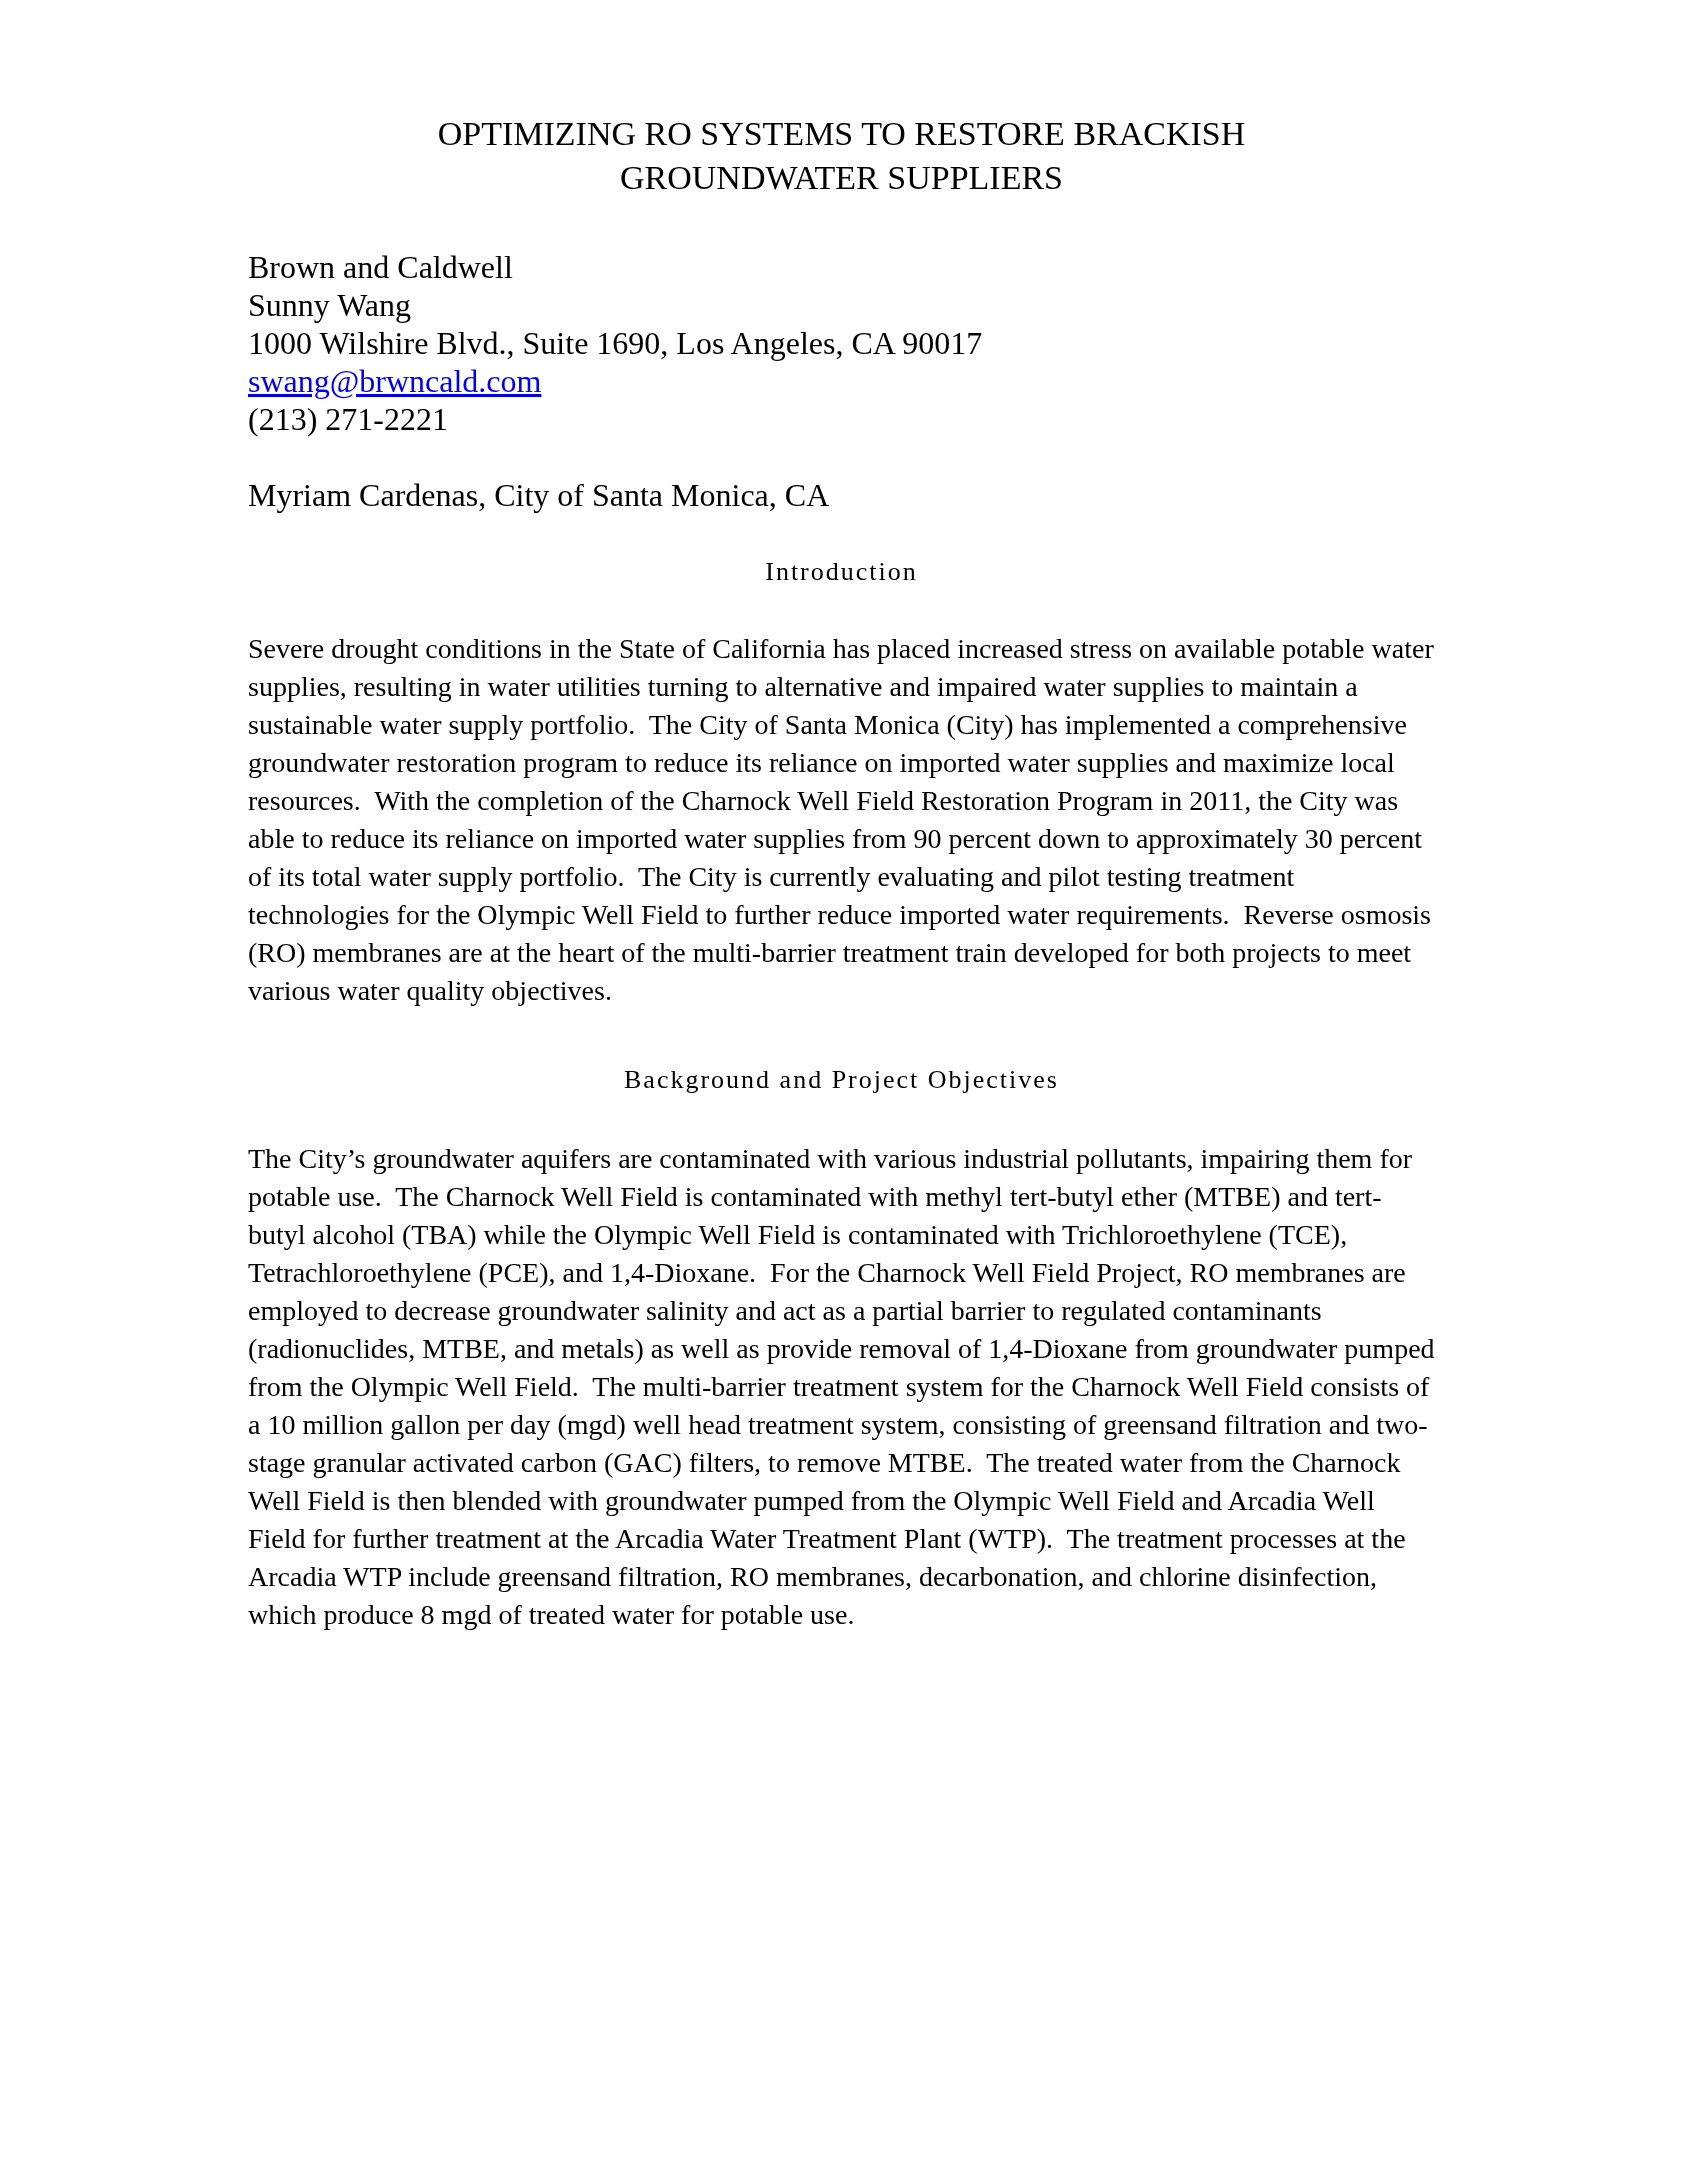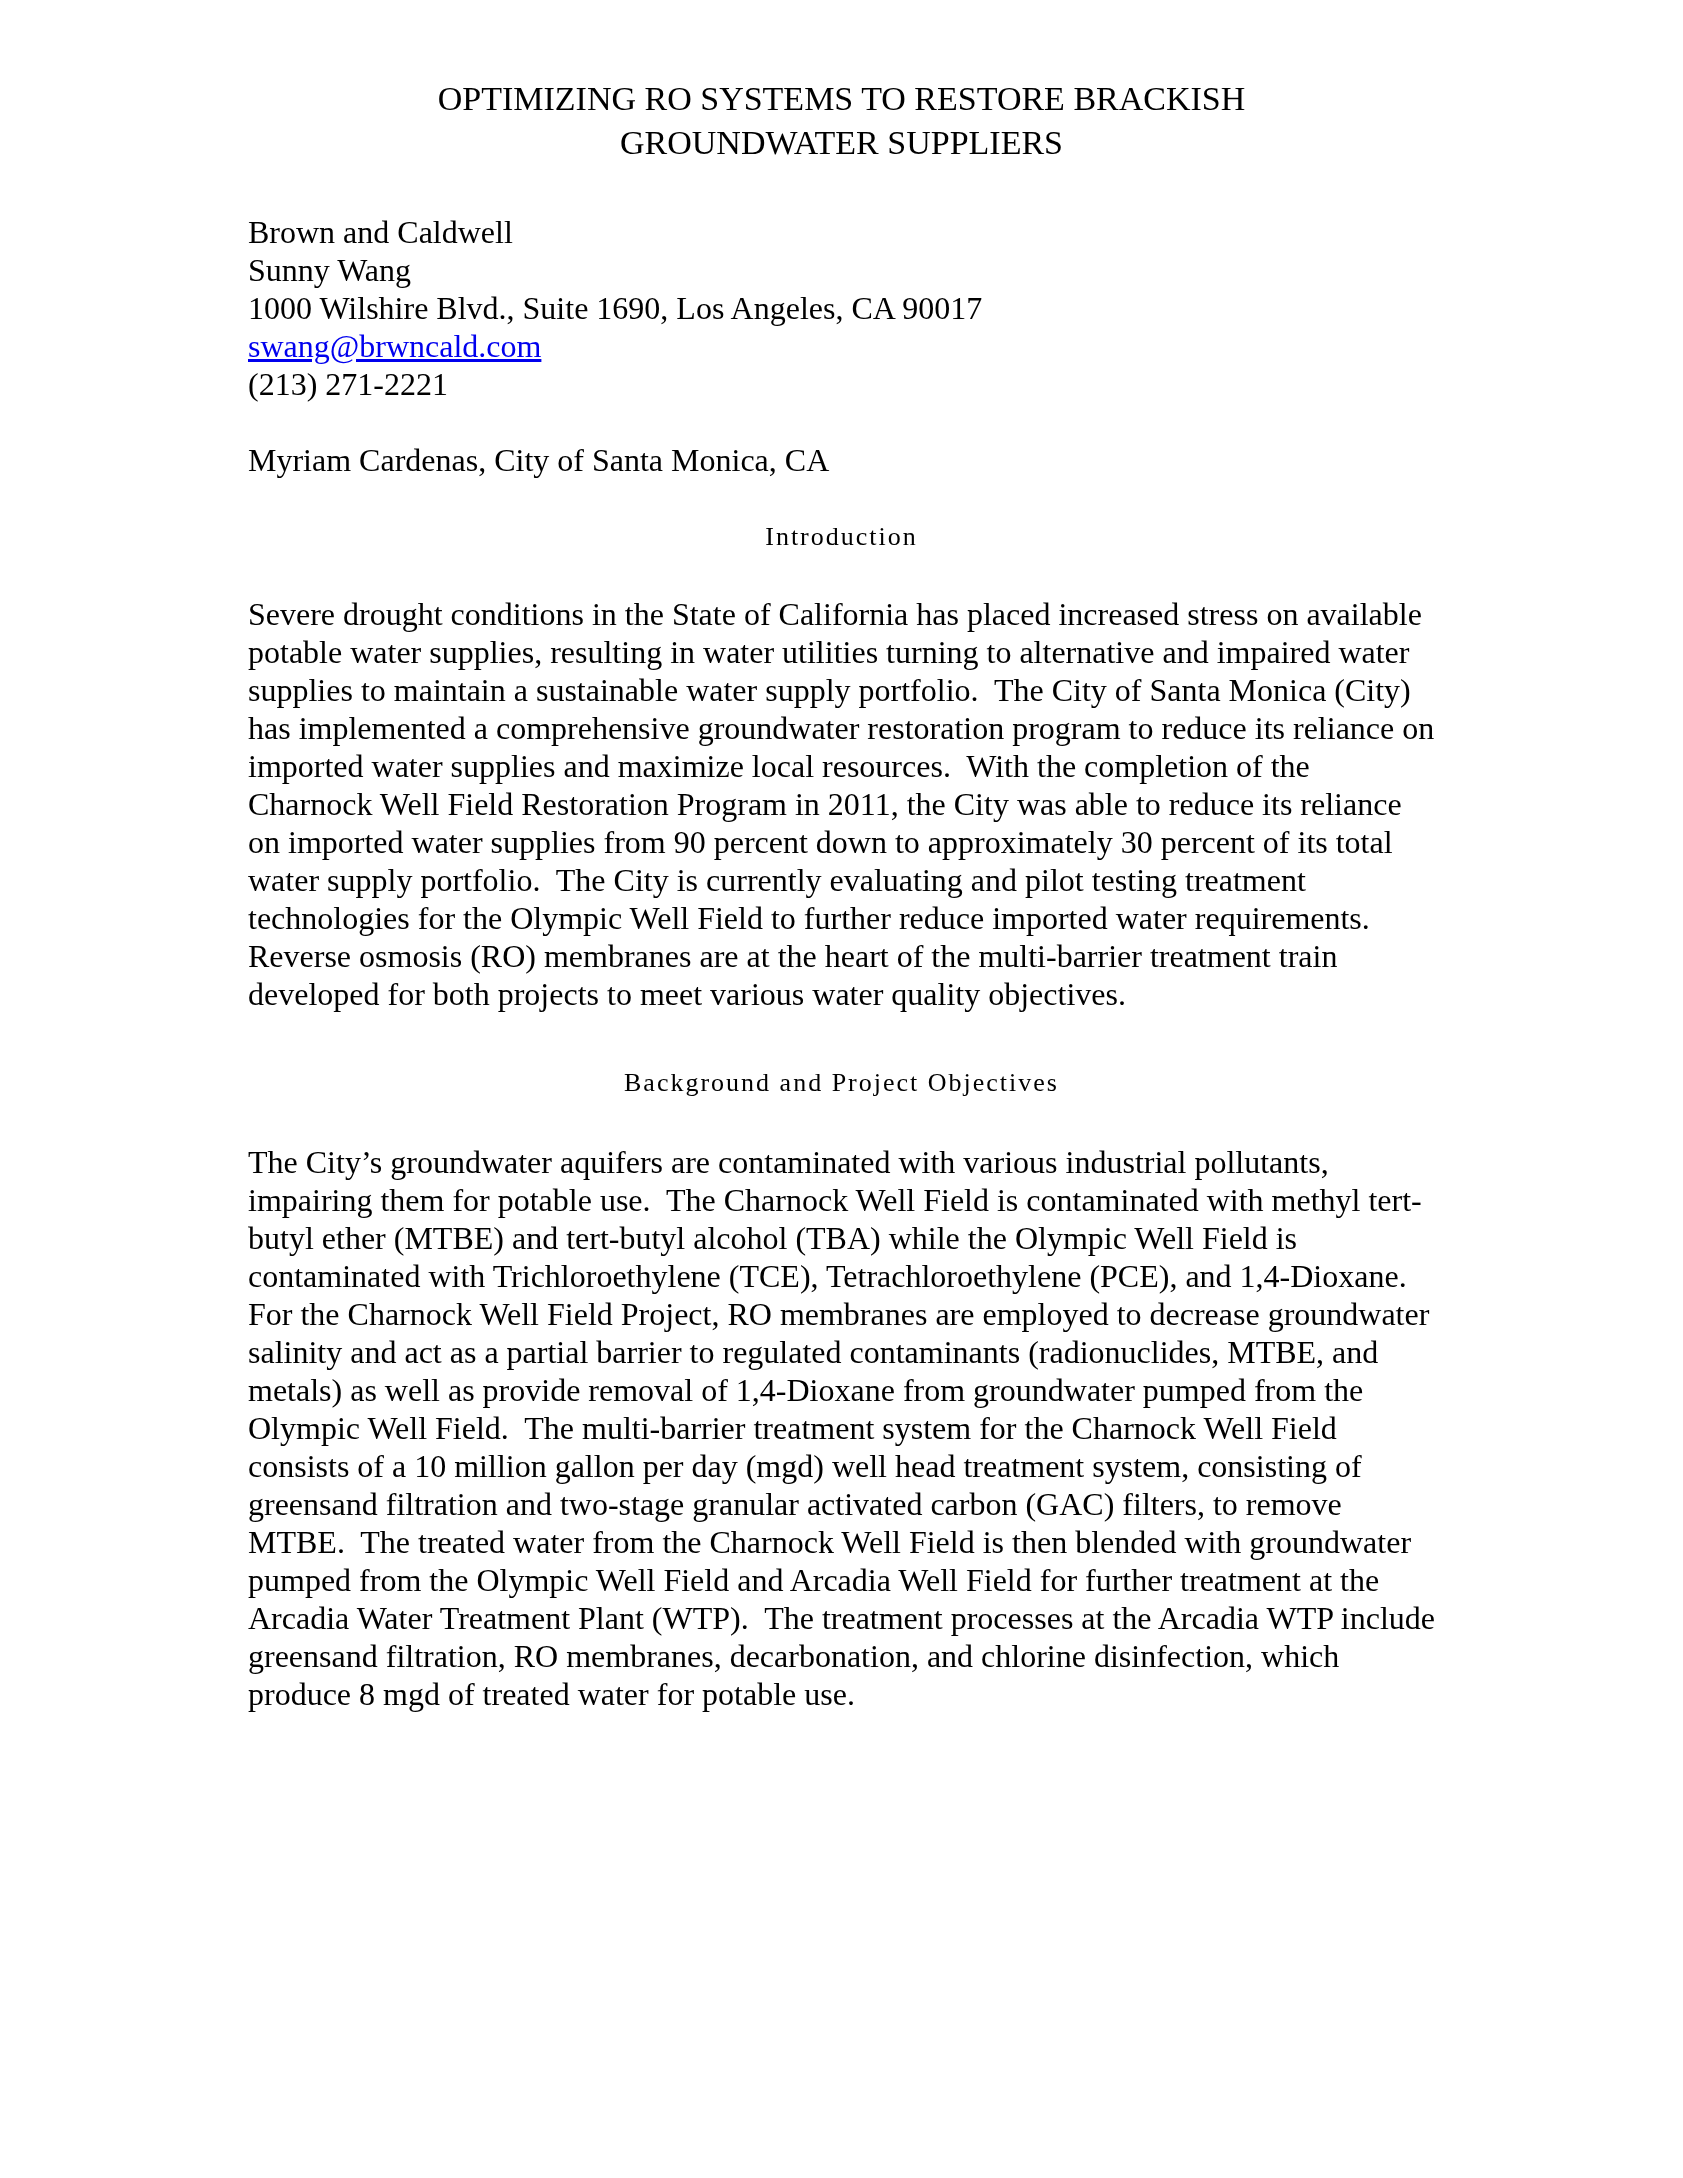--- a/index.html
+++ b/index.html
@@ -11,21 +11,21 @@
     width: 1683px;
     height: 2178px;
     overflow: hidden;
     font-family: "Liberation Serif", serif;
     color: #000000;
   }
   .page {
     box-sizing: border-box;
     width: 1683px;
     height: 2126px;
-    padding: 77px 248px 0 248px;
+    padding: 112px 248px 0 248px;
   }
   .doc-title {
     font-size: 34px;
     font-weight: normal;
     line-height: 44px;
     text-align: center;
     margin: 0 auto;
     max-width: 1069px;
   }
   .author-block {
@@ -49,21 +49,21 @@
   .section-heading {
     font-size: 26px;
     font-weight: normal;
     letter-spacing: 2px;
     text-align: center;
     line-height: 44px;
     margin: 36px 0 0 0;
   }
   .body-text {
     margin: 36px 0 0 0;
-    font-size: 32px;
+    font-size: 28px;
     line-height: 38px;
     white-space: pre-wrap;
     text-align: left;
   }
   .section-heading.second {
     margin-top: 48px;
   }
   .body-text.second {
     margin-top: 38px;
   }

